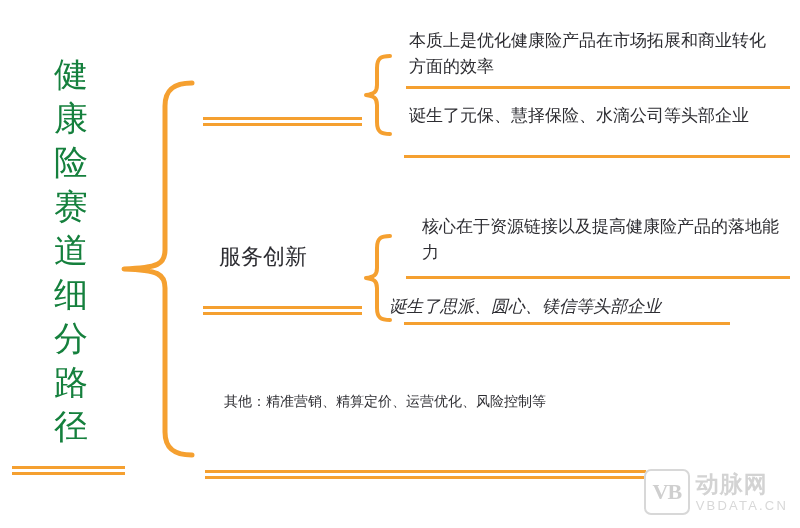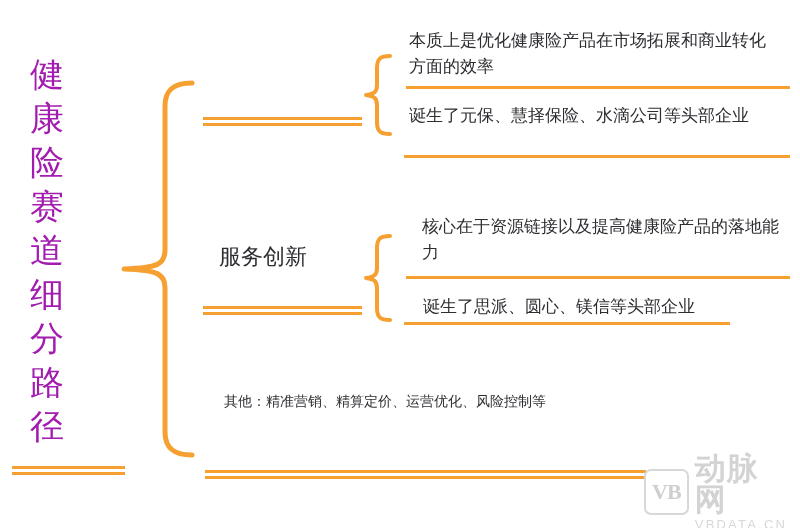--- a/index.html
+++ b/index.html
@@ -17,25 +17,25 @@
     background: #ffffff;
     overflow: hidden;
   }
 
   
   .vtitle {
     position: absolute;
     left: 30px;
     top: 52px;
     width: 58px;
-    color: #a21caf;
+    color: #15803d;
     font-size: 34px;
     line-height: 44px;
     letter-spacing: 0px;
-    text-align: left;
+    text-align: right;
     font-weight: 400;
     white-space: pre-wrap;
     word-break: break-all;
   }
 
   
   .branch-label {
     position: absolute;
     color: #2d2d32;
     font-size: 22px;
@@ -115,21 +115,21 @@
     margin-left: 8px;
   }
   .wm-right {
     display: flex;
     flex-direction: column;
     justify-content: center;
     line-height: 1;
   }
   .wm-cn {
     color: #d3d3d3;
-    font-size: 31px;
+    font-size: 23px;
     font-weight: 700;
     letter-spacing: 1px;
   }
   .wm-en {
     color: #d8d8d8;
     font-size: 13px;
     letter-spacing: 2.2px;
     margin-top: 3px;
   }
 </style>
@@ -176,21 +176,21 @@
 
   <svg class="brace" style="left:364px; top:232px; width:30px; height:92px;" viewBox="0 0 30 92">
     <path d="M26 4 C 17 4, 13 6, 13 16 L 13 36 C 13 43, 10 45, 2 46
              C 10 47, 13 49, 13 56 L 13 76 C 13 86, 17 88, 26 88" stroke-width="4"></path>
   </svg>
 
   <div class="body-text" style="left:409px; top:214px; width:372px;margin-left:13px;">核心在于资源链接以及提高健康险产品的落地能力</div>
 
   <div class="rule" style="left:406px; top:276px; width:384px; height:3px;"></div>
 
-  <div class="body-text" style="left:423px; top:294px; width:372px;">诞生了思派、圆心、镁信等头部企业</div>
+  <div class="body-text" style="left:389px; top:294px; width:372px;font-style:italic;">诞生了思派、圆心、镁信等头部企业</div>
 
   <div class="rule" style="left:404px; top:322px; width:326px; height:3px;"></div>
 
   <div class="other-text" style="left:224px; top:385px; width:346px;">其他：精准营销、精算定价、运营优化、风险控制等</div>
 
   <div class="dbl-rule" style="left:205px; top:470px; width:441px;">
     <i></i>
       <i></i>
   </div>
 

